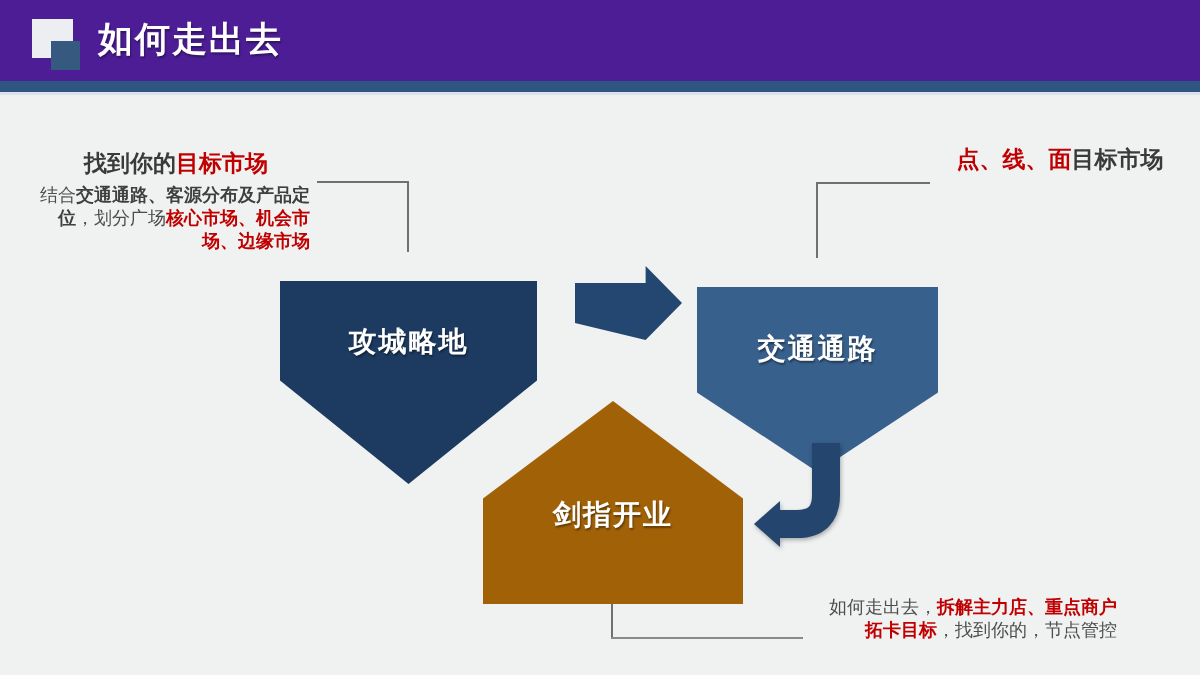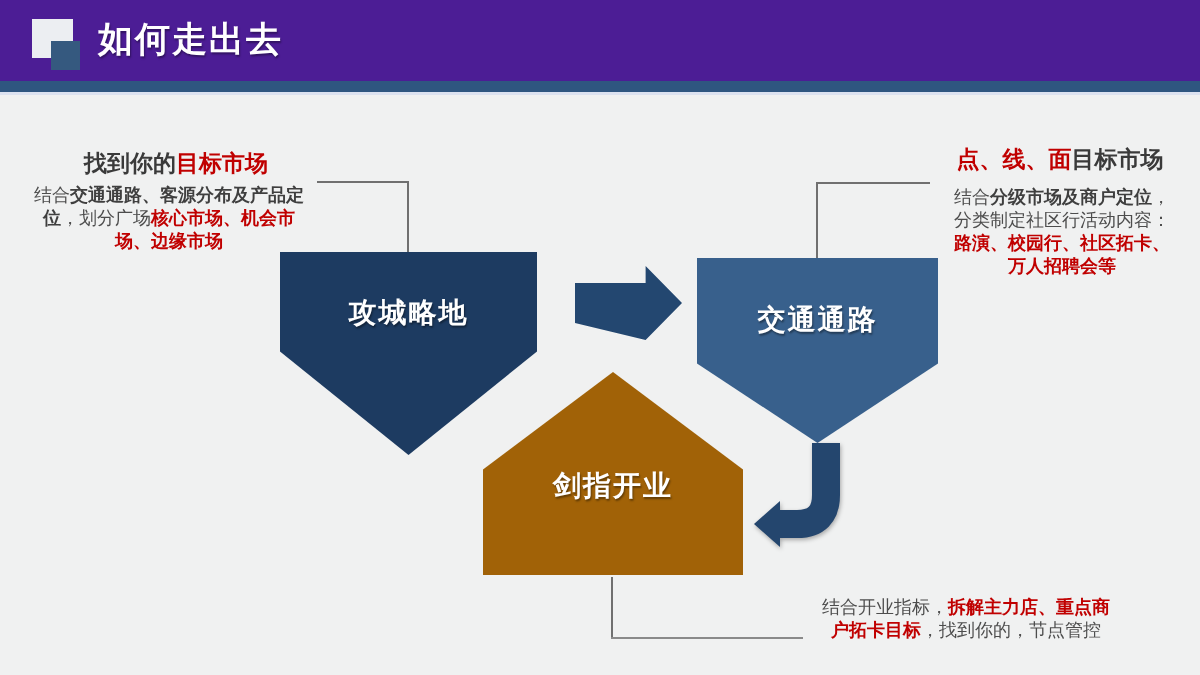--- a/index.html
+++ b/index.html
@@ -22,21 +22,21 @@
   .title{
     position:absolute;left:98px;top:50%;transform:translateY(-54%);
     margin:0;color:#FFFFFF;font-size:35px;font-weight:700;letter-spacing:2px;
     text-shadow:1px 2px 2px rgba(0,0,0,.35);
   }
   .header-band{position:absolute;left:0;top:81px;width:1200px;height:11px;background:#2F5680;}
   .header-line{position:absolute;left:0;top:92px;width:1200px;height:3px;background:#DCE2F0;}
 
   
   .ann-heading{position:absolute;font-size:23px;font-weight:700;line-height:26px;text-align:center;white-space:nowrap;}
-  .ann-body{position:absolute;font-size:18px;line-height:23px;color:#4D4D4D;text-align:center;font-family:Liberation Serif, serif;}
+  .ann-body{position:absolute;font-size:18px;line-height:23px;color:#4D4D4D;text-align:right;font-family:Liberation Serif, serif;}
   .seg-dark{color:#3A3A3A;font-weight:700;}
   .seg-red{color:#C00000;font-weight:700;}
   .seg-normal{color:#4D4D4D;font-weight:400;}
   .seg-bold{color:#3F3F3F;font-weight:700;}
   .seg-redbold{color:#C00000;font-weight:700;}
 
   .ann-tl-heading{left:30px;top:150px;width:292px;}
   .ann-tl-body{left:28px;top:184px;width:282px;}
   .ann-tr-heading{left:935px;top:146px;width:250px;}
   .ann-tr-body{left:948px;top:186px;width:228px;}
@@ -49,20 +49,21 @@
   .conn-tl-v{left:407px;top:181px;width:2px;height:71px;}
   .conn-tr-h{left:816px;top:182px;width:114px;height:2px;}
   .conn-tr-v{left:816px;top:182px;width:2px;height:76px;}
   .conn-br-v{left:611px;top:577px;width:2px;height:62px;}
   .conn-br-h{left:611px;top:637px;width:192px;height:2px;background:#8A8A8A;}
 
   
   .pent{
     position:absolute;display:flex;justify-content:center;align-items:flex-start;
     filter:drop-shadow(2px 3px 2px rgba(0,0,0,.28));
+    margin-top:29px;
   }
   .pent .pent-label{
     color:#FFFFFF;font-size:28px;font-weight:700;letter-spacing:2px;
     text-shadow:1px 2px 2px rgba(0,0,0,.4);
   }
   .pent-left{
     left:280px;top:252px;width:257px;height:203px;background:#1D3B61;
     clip-path:polygon(0 0,100% 0,100% 49%,50% 100%,0 49%);
     padding:0;
   }
@@ -100,23 +101,22 @@
     </div>
     <h1 class="title">如何走出去</h1>
   </div>
   <div class="header-band"></div>
   <div class="header-line"></div>
 
   <div class="ann-heading ann-tl-heading"><span class="seg-dark">找到你的</span><span class="seg-red">目标市场</span></div>
   <div class="ann-body ann-tl-body"><span class="seg-normal">结合</span><span class="seg-bold">交通通路、客源分布及产品定位</span><span class="seg-normal">，划分广场</span><span class="seg-redbold">核心市场、机会市场、边缘市场</span></div>
 
   <div class="ann-heading ann-tr-heading"><span class="seg-red">点、线、面</span><span class="seg-dark">目标市场</span></div>
-  <div class="ann-body ann-tr-body"><span class="seg-normal">结合</span><span class="seg-bold">分级市场及商户定位</span><span class="seg-normal">，分类制定社区行活动内容：</span><span class="seg-redbold">路演、校园行、社区拓卡、万人招聘会等</span></div>
 
-  <div class="ann-body ann-br-body"><span class="seg-normal">结合开业指标，</span><span class="seg-redbold">拆解主力店、重点商户拓卡目标</span><span class="seg-normal">，找到你的，节点管控</span></div>
+  <div class="ann-body ann-br-body"><span class="seg-normal">如何走出去，</span><span class="seg-redbold">拆解主力店、重点商户拓卡目标</span><span class="seg-normal">，找到你的，节点管控</span></div>
 
   <div class="conn conn-tl-h"></div>
   <div class="conn conn-tl-v"></div>
   <div class="conn conn-tr-h"></div>
   <div class="conn conn-tr-v"></div>
   <div class="conn conn-br-v"></div>
   <div class="conn conn-br-h"></div>
 
   <div class="pent pent-left">
     <span class="pent-label">攻城略地</span>

